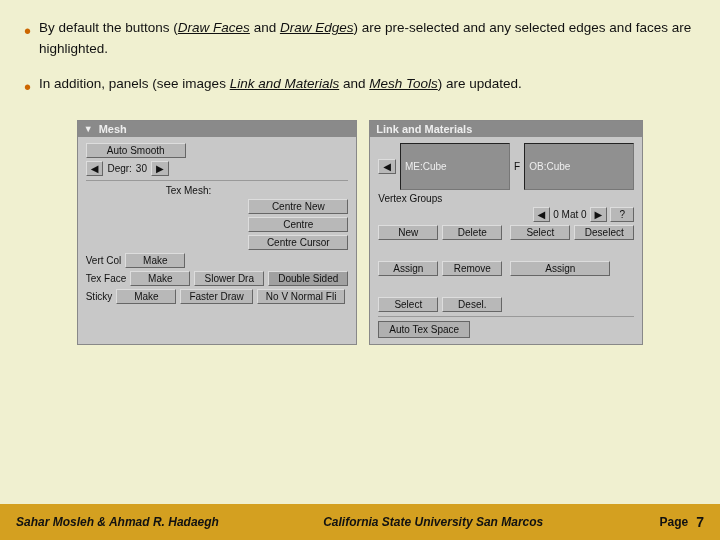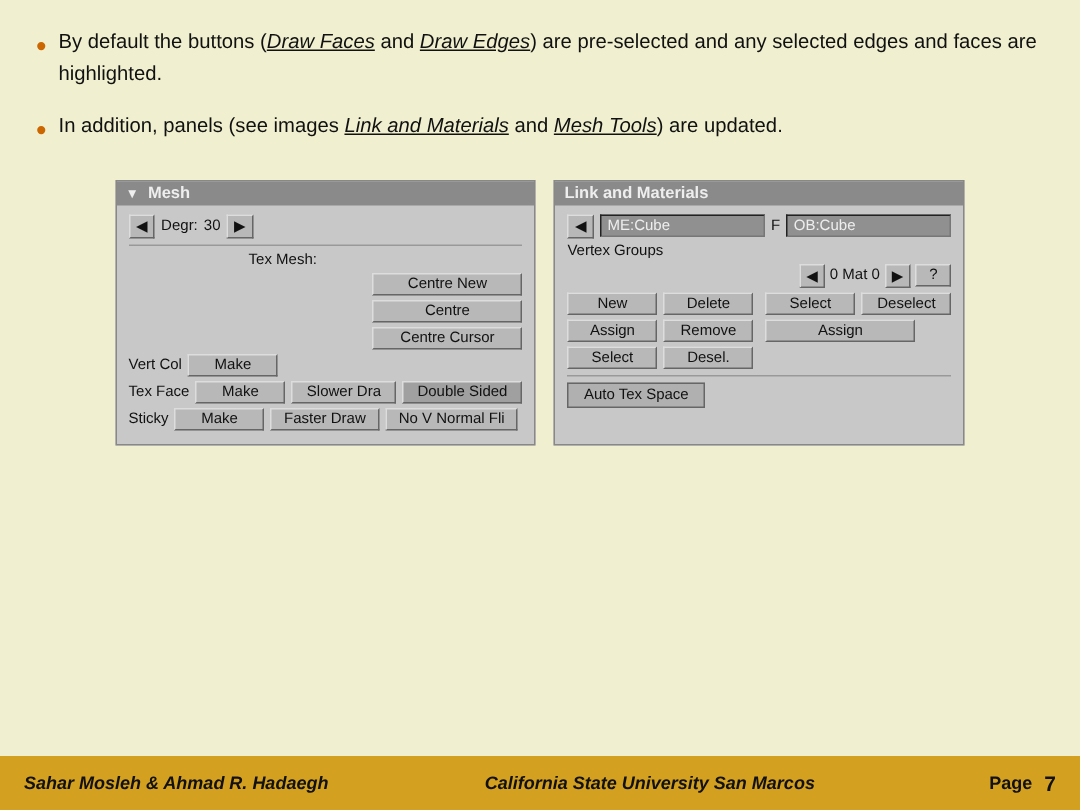--- a/index.html
+++ b/index.html
@@ -163,21 +163,21 @@
       gap: 4px;
       margin-bottom: 3px;
       align-items: center;
     }
 
     .link-input {
       background: #909090;
       border: 1px inset #777;
       font-size: 10px;
       color: #eee;
-      padding: 1px 4px;
+      padding: 17px 4px;
       flex: 1;
     }
 
     .small-label {
       font-size: 10px;
       color: #111;
     }
 
     .vertex-groups-label {
       font-size: 10px;
@@ -189,21 +189,21 @@
       display: flex;
       justify-content: flex-end;
       align-items: center;
       gap: 3px;
       margin-bottom: 3px;
     }
 
     .btn-group {
       display: flex;
       flex-direction: column;
-      gap: 3px;
+      gap: 21px;
     }
 
     .btn-pair {
       display: flex;
       gap: 4px;
     }
 
     .autotex-btn {
       background: #b0b0b0;
       border: 1px solid #666;
@@ -240,20 +240,23 @@
     </div>
 
     <div class="panels-row">
 
       <div class="panel mesh-panel">
         <div class="panel-title">
           <span class="panel-title-arrow">▼</span>
           <span>Mesh</span>
         </div>
 
+        <div class="panel-row">
+          <button class="panel-btn wide">Auto Smooth</button>
+        </div>
 
         <div class="panel-row">
           <button class="panel-btn small-arrow">◀</button>
           <span class="panel-label">Degr:</span>
           <span class="panel-label">30</span>
           <button class="panel-btn small-arrow">▶</button>
         </div>
 
         <hr class="panel-separator">
 

